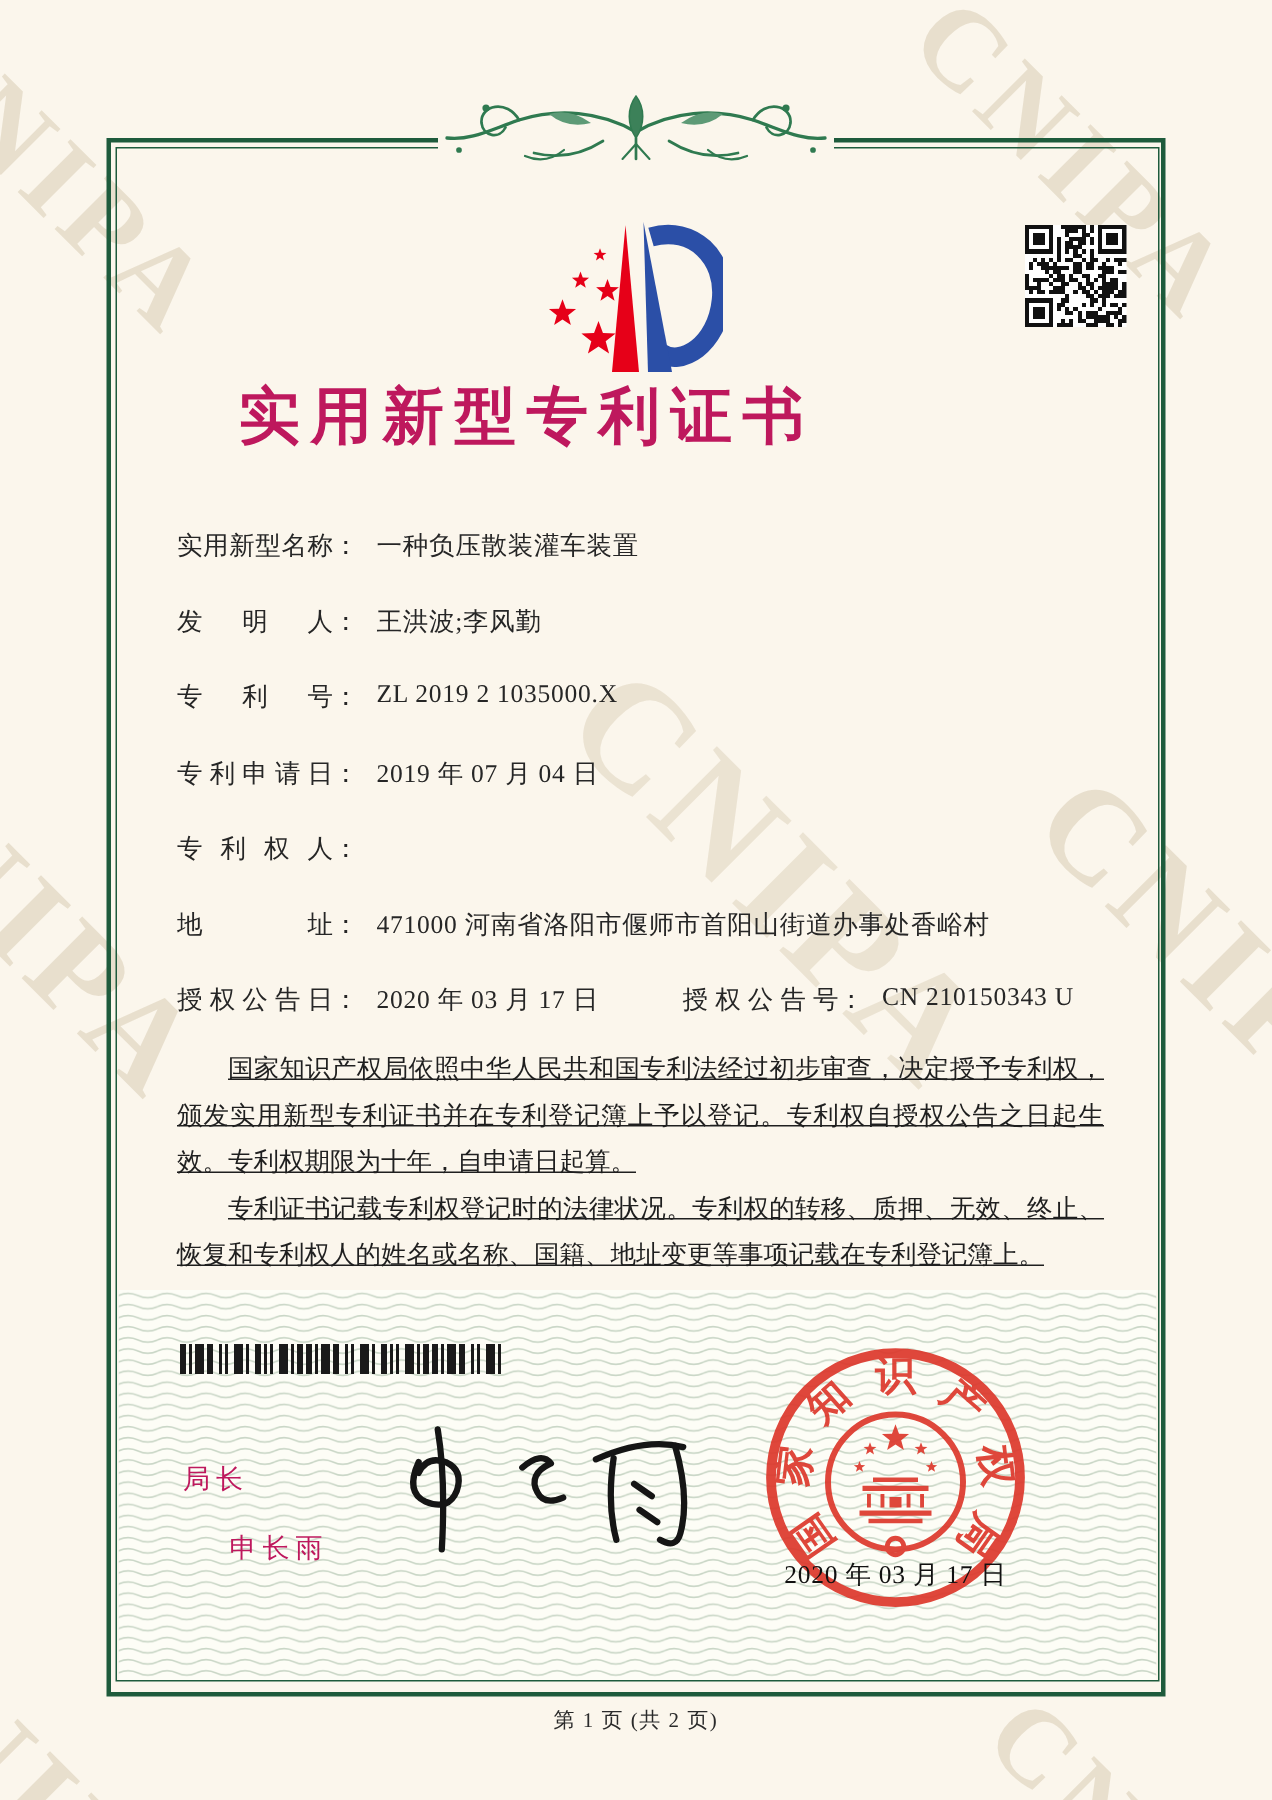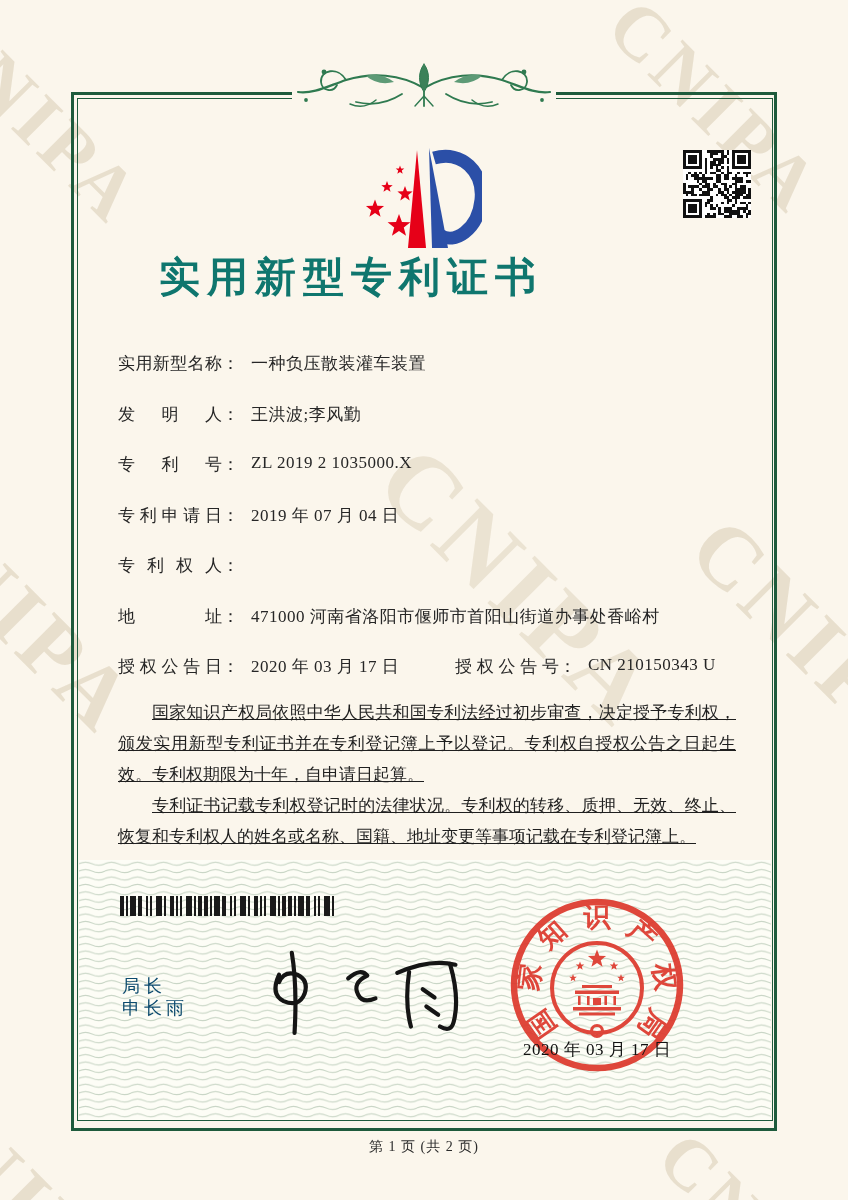--- a/index.html
+++ b/index.html
@@ -41,41 +41,41 @@
   
   .cert-no{
     position:absolute;left:108px;top:150px;z-index:3;
     font-size:17px;letter-spacing:1.5px;color:#2a2a2a;
   }
   .logo{position:absolute;left:362px;top:146px;z-index:3;}
   .qr{position:absolute;left:683px;top:150px;z-index:3;}
   .title{
     position:absolute;left:71px;top:250px;width:560px;z-index:3;
     text-align:center;font-size:41px;font-weight:bold;
-    letter-spacing:7px;color:#0f766e;
+    letter-spacing:7px;color:#be185d;
   }
   .fields{position:absolute;left:118px;top:352px;width:624px;z-index:3;font-size:17px;}
   .frow{height:50.5px;display:flex;align-items:flex-start;position:relative;}
   .flabel{
     display:inline-block;width:104px;
     text-align:justify;text-align-last:justify;
     color:#262626;flex:none;
   }
   .fcolon{flex:none;color:#262626;}
   .fvalue{padding-left:12px;color:#262626;letter-spacing:0.5px;white-space:nowrap;}
   .grp2{position:absolute;left:337px;top:0;display:flex;align-items:flex-start;}
   .paras{
     position:absolute;left:118px;top:697px;width:618px;z-index:3;
     font-size:17px;line-height:31px;text-align:justify;color:#1f1f1f;text-decoration:underline;
   }
   .paras p{margin:0;text-indent:2em;}
   .barcode{position:absolute;left:120px;top:896px;z-index:3;}
-  .commissioner{position:absolute;left:122px;z-index:3;font-size:18px;letter-spacing:4px;color:#0c4a6e;}
+  .commissioner{position:absolute;left:122px;z-index:3;font-size:18px;letter-spacing:4px;color:#be185d;}
   .c-label{top:974px;}
-  .c-name{top:996px;}
+  .c-name{top:1020px;margin-left:31px;}
   .signature{position:absolute;left:252px;top:942px;z-index:4;}
   .seal{position:absolute;left:505px;top:893px;z-index:3;opacity:0.92;}
   .seal-char{font-size:27px;font-weight:bold;text-anchor:middle;dominant-baseline:middle;
     font-family:"Liberation Serif","DejaVu Serif",serif;}
   .seal-date{
     position:absolute;left:505px;top:1038px;width:184px;z-index:4;
     text-align:center;font-size:17px;color:#111;letter-spacing:0.5px;white-space:nowrap;
   }
   .page-indicator{
     position:absolute;left:71px;top:1094px;width:706px;z-index:3;

